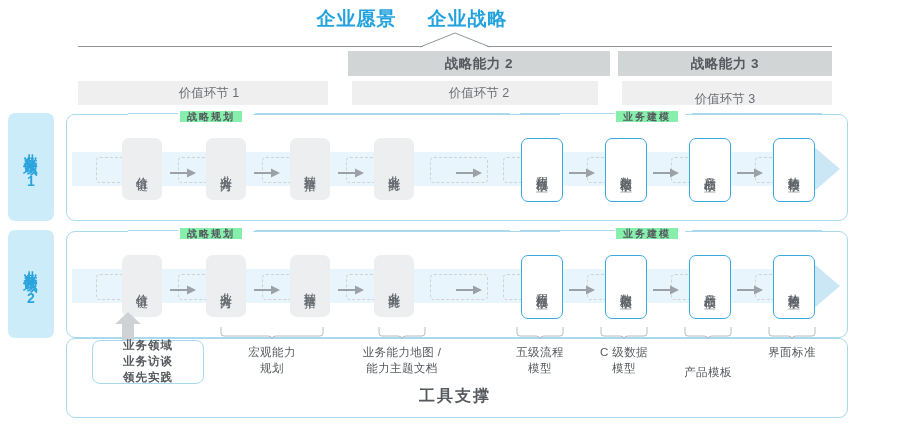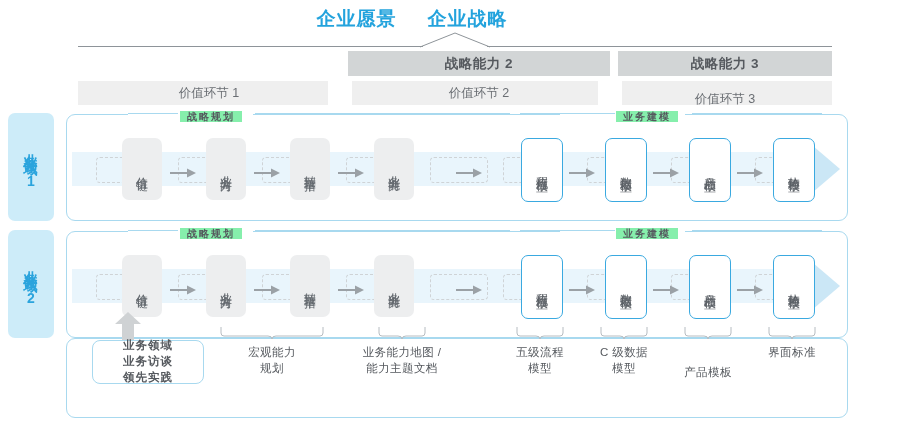--- a/index.html
+++ b/index.html
@@ -395,14 +395,15 @@
     <span>C 级数据</span><br>
     <span>模型</span>
   </div>
   <div class="abs tool-cap" style="left:658px;top:345px;width:100px;margin-top:20px;">
     <span>产品模板</span>
   </div>
   <div class="abs tool-cap" style="left:742px;top:345px;width:100px;">
     <span>界面标准</span>
   </div>
 
+  <div class="abs" id="tool-title">工具支撑</div>
 
 </div>
 
 </body></html>

